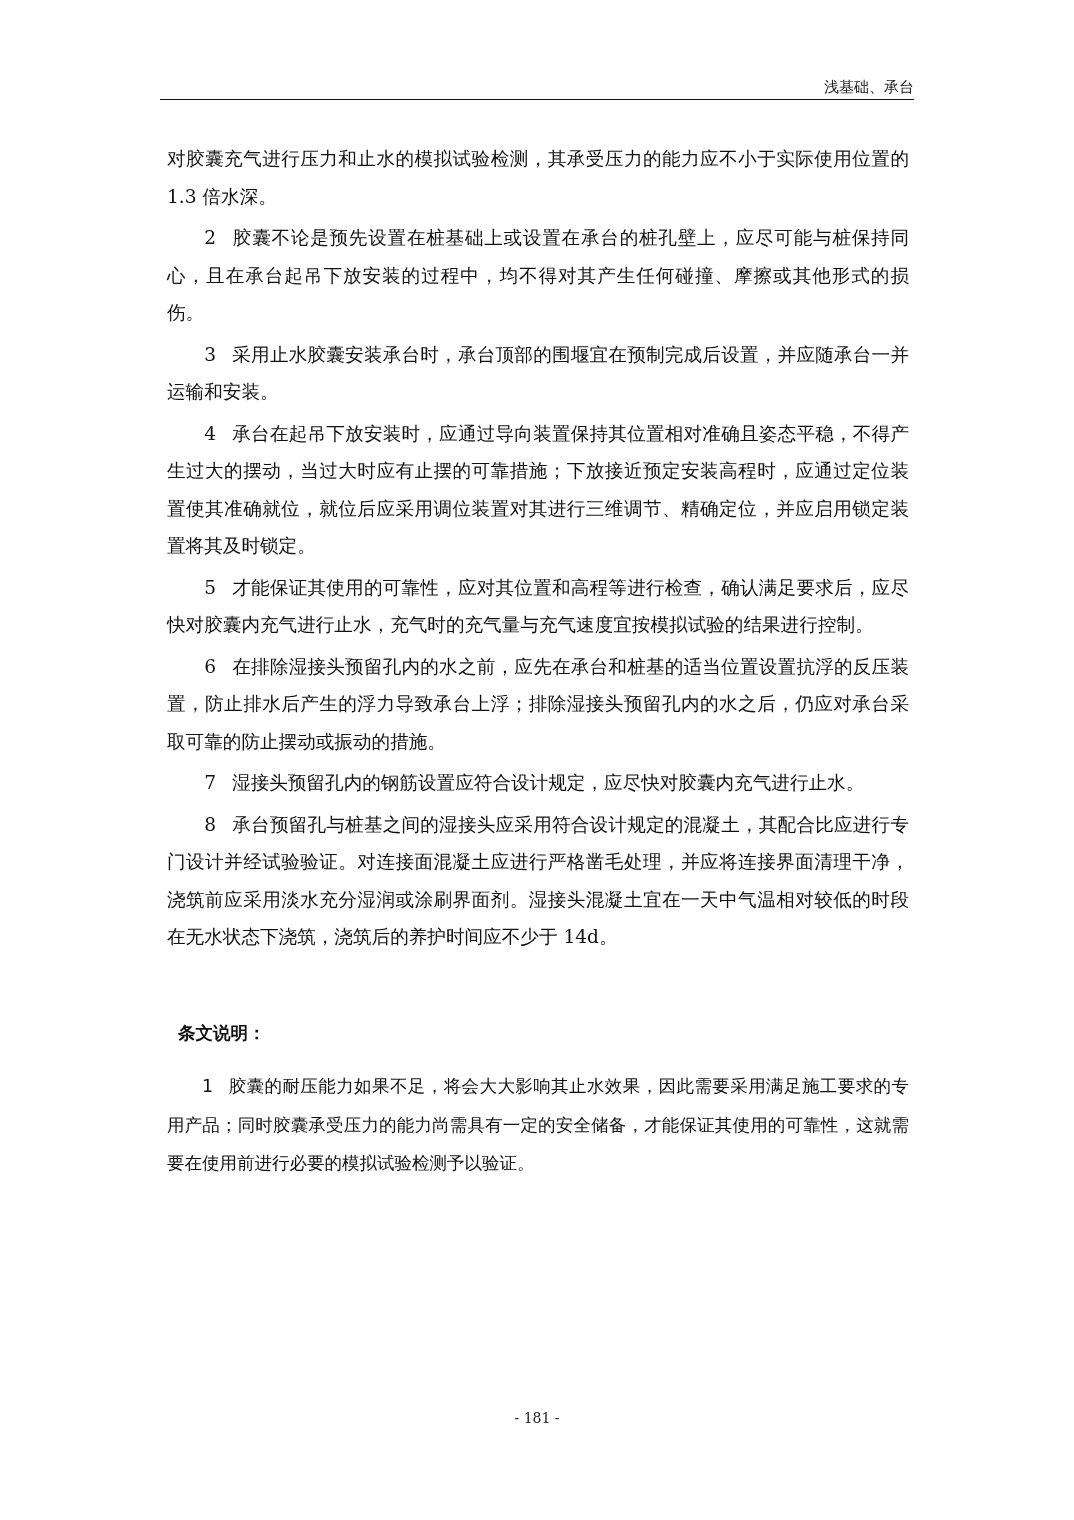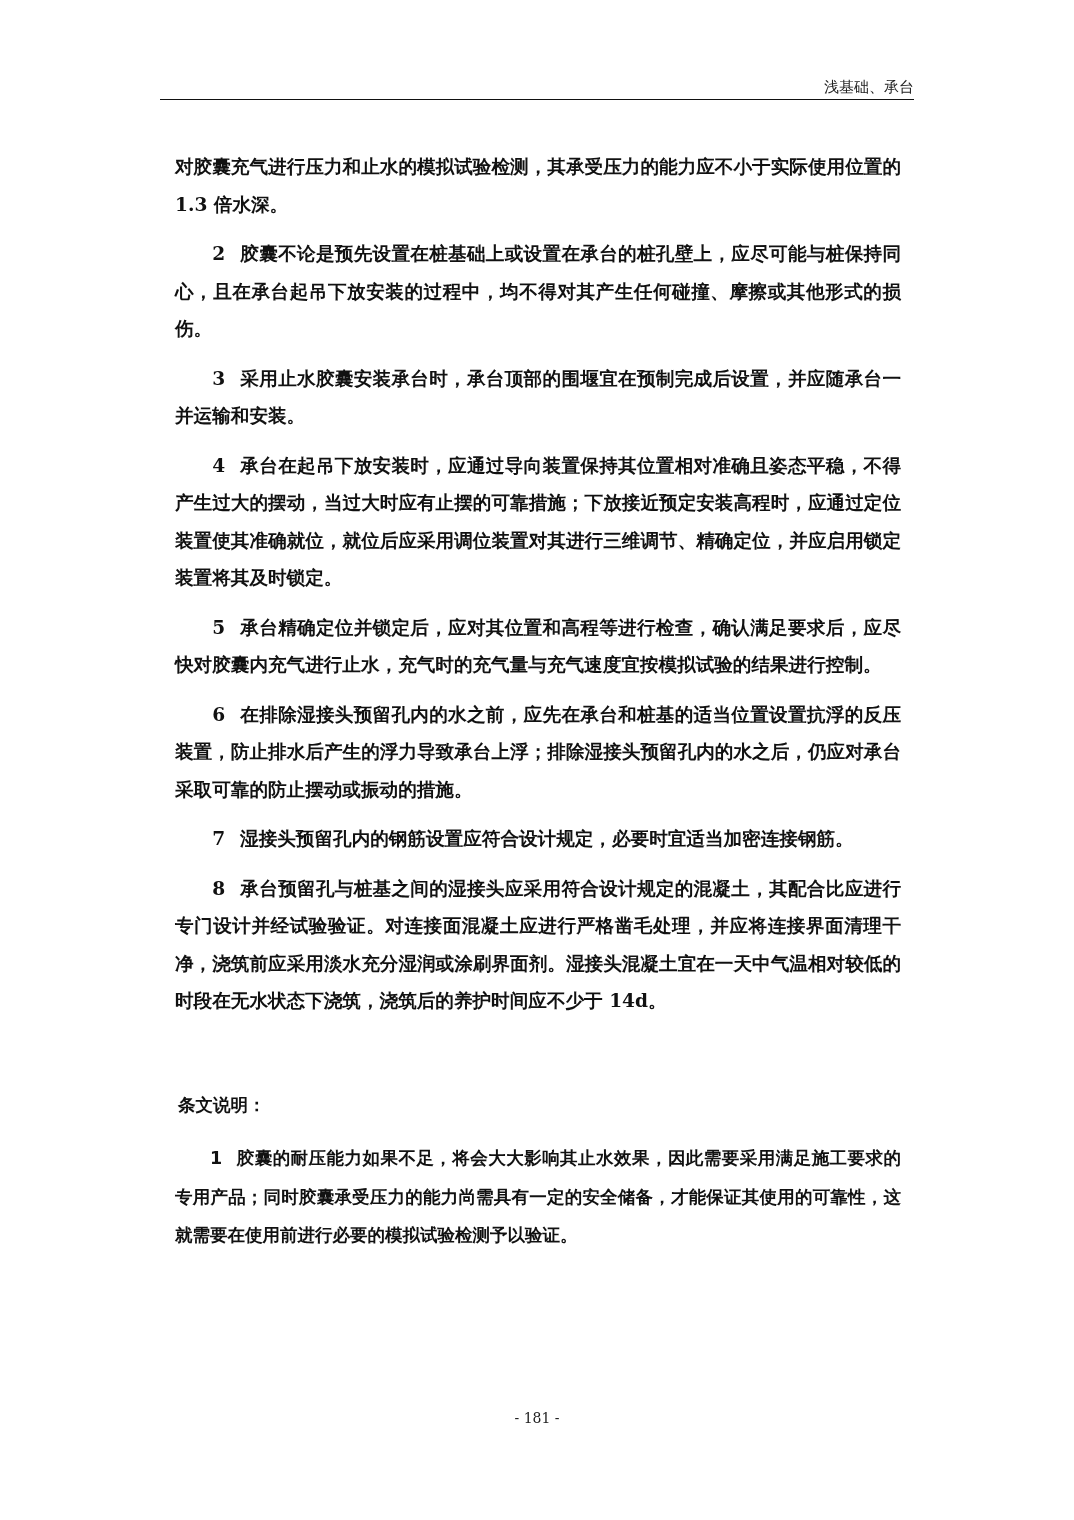--- a/index.html
+++ b/index.html
@@ -1,44 +1,44 @@
 <!DOCTYPE html>
 <html><head>
 <meta charset="utf-8">
 <style>
   html, body { margin: 0; padding: 0; background: #ffffff; }
   body { width: 1074px; height: 1520px; position: relative; overflow: hidden; color: #111; }
   .header { position: absolute; left: 160px; top: 78px; width: 754px; height: 22px; }
   .header-title { position: absolute; right: 0; top: 0; font-family: Liberation Mono, monospace; font-size: 15px; color: #222; }
   .header-rule { position: absolute; left: 160px; top: 99px; width: 754px; height: 0; border-top: 1.5px solid #111; }
   .body { position: absolute; left: 163px; top: 136px; width: 750px; font-family: "DejaVu Serif", serif; font-size: 18.6px; line-height: 37.5px; }
-  .p { margin: 12px; text-align: justify; text-align-last: left; font-weight: bold; }
+  .p { margin: 4px; text-align: justify; text-align-last: left; }
   .ind { text-indent: 2em; }
   .num { display: inline-block; width: 1.5em; text-indent: 0; }
   .gap { height: 40px; }
   .sec-title { font-family: "DejaVu Sans", sans-serif; font-weight: bold; font-size: 17.5px; margin: 15px; }
   .exp { font-family: "DejaVu Sans", sans-serif; font-size: 17.5px; line-height: 38.5px; }
   .footer { position: absolute; left: 0; width: 1074px; top: 1410px; text-align: center; font-family: "DejaVu Serif", serif; font-size: 14px; color: #222; }
 </style>
 </head>
 <body>
 
 <div class="header">
   <span class="header-title">浅基础、承台</span>
 </div>
 <div class="header-rule"></div>
 
 <div class="body">
   <p class="p"><span>对胶囊充气进行压力和止水的模拟试验检测，其承受压力的能力应不小于实际使用位置的 1.3 倍水深。</span></p>
   <p class="p ind"><span class="num">2</span><span>胶囊不论是预先设置在桩基础上或设置在承台的桩孔壁上，应尽可能与桩保持同心，且在承台起吊下放安装的过程中，均不得对其产生任何碰撞、摩擦或其他形式的损伤。</span></p>
   <p class="p ind"><span class="num">3</span><span>采用止水胶囊安装承台时，承台顶部的围堰宜在预制完成后设置，并应随承台一并运输和安装。</span></p>
   <p class="p ind"><span class="num">4</span><span>承台在起吊下放安装时，应通过导向装置保持其位置相对准确且姿态平稳，不得产生过大的摆动，当过大时应有止摆的可靠措施；下放接近预定安装高程时，应通过定位装置使其准确就位，就位后应采用调位装置对其进行三维调节、精确定位，并应启用锁定装置将其及时锁定。</span></p>
-  <p class="p ind"><span class="num">5</span><span>承台精确定位并锁定后，应对其位置和高程等进行检查，确认满足要求后，应尽快对胶囊内充气进行止水，充气时的充气量与充气速度宜按模拟试验的结果进行控制。</span></p>
+  <p class="p ind"><span class="num">5</span><span>才能保证其使用的可靠性，应对其位置和高程等进行检查，确认满足要求后，应尽快对胶囊内充气进行止水，充气时的充气量与充气速度宜按模拟试验的结果进行控制。</span></p>
   <p class="p ind"><span class="num">6</span><span>在排除湿接头预留孔内的水之前，应先在承台和桩基的适当位置设置抗浮的反压装置，防止排水后产生的浮力导致承台上浮；排除湿接头预留孔内的水之后，仍应对承台采取可靠的防止摆动或振动的措施。</span></p>
-  <p class="p ind"><span class="num">7</span><span>湿接头预留孔内的钢筋设置应符合设计规定，必要时宜适当加密连接钢筋。</span></p>
+  <p class="p ind"><span class="num">7</span><span>湿接头预留孔内的钢筋设置应符合设计规定，应尽快对胶囊内充气进行止水。</span></p>
   <p class="p ind"><span class="num">8</span><span>承台预留孔与桩基之间的湿接头应采用符合设计规定的混凝土，其配合比应进行专门设计并经试验验证。对连接面混凝土应进行严格凿毛处理，并应将连接界面清理干净，浇筑前应采用淡水充分湿润或涂刷界面剂。湿接头混凝土宜在一天中气温相对较低的时段在无水状态下浇筑，浇筑后的养护时间应不少于 14d。</span></p>
 
   <div class="gap"></div>
 
   <p class="sec-title">条文说明：</p>
   <div class="exp">
     <p class="p ind"><span class="num">1</span><span>胶囊的耐压能力如果不足，将会大大影响其止水效果，因此需要采用满足施工要求的专用产品；同时胶囊承受压力的能力尚需具有一定的安全储备，才能保证其使用的可靠性，这就需要在使用前进行必要的模拟试验检测予以验证。</span></p>
   </div>
 </div>
 

